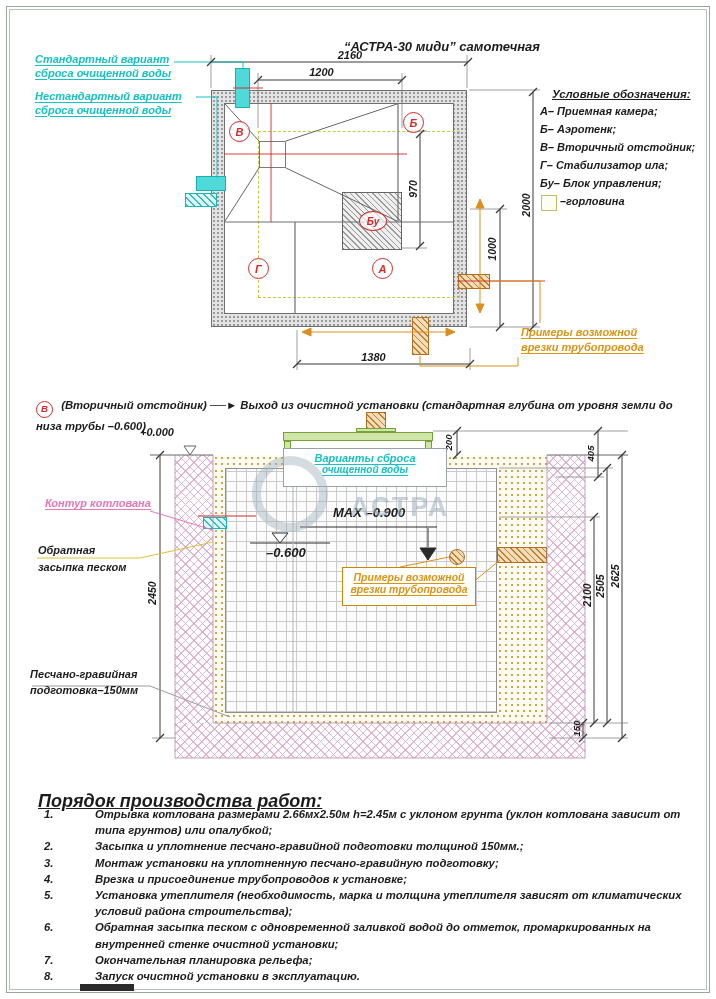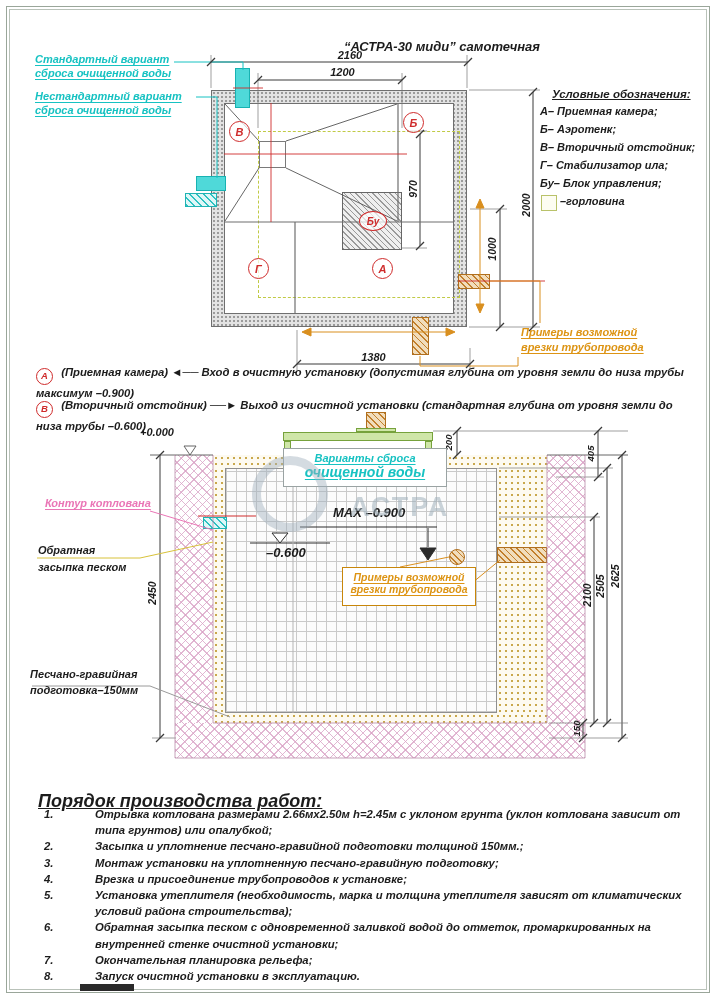--- a/index.html
+++ b/index.html
@@ -93,35 +93,29 @@
   <div class="area orghatch" style="left:458px;top:274px;width:32px;height:15px;"></div>
   <div class="area orghatch" style="left:412px;top:317px;width:17px;height:38px;"></div>
 
   <div class="badge" style="left:229px;top:121px;">В</div>
   <div class="badge" style="left:403px;top:112px;">Б</div>
   <div class="badge" style="left:248px;top:258px;">Г</div>
   <div class="badge" style="left:372px;top:258px;">А</div>
   <div class="badge" style="left:359px;top:211px;width:26px;height:18px;border-radius:50%;font-size:10px;">Бу</div>
 
   <div class="t ctr" style="left:320px;top:49px;width:60px;">2160</div>
-  <div class="t ctr" style="left:315px;top:66px;width:55px;">1200</div>
+  <div class="t ctr" style="left:294px;top:66px;width:55px;">1200</div>
   <div class="vlab" style="left:391px;top:183px;">970</div>
   <div class="vlab" style="left:504px;top:199px;">2000</div>
   <div class="vlab" style="left:470px;top:243px;">1000</div>
   <div class="t ctr" style="left:346px;top:351px;width:55px;">1380</div>
 
   <div class="t org" style="left:521px;top:326px;">Примеры возможной</div>
   <div class="t org" style="left:521px;top:341px;">врезки трубопровода</div>
 
-  <div class="noterow" style="top:364px;">
-    <span class="badge-inline">А</span>
-    <span>(Приемная камера)</span>
-    <span>◄──</span>
-    <span>Вход в очистную установку (допустимая глубина от уровня земли до низа трубы максимум –0.900)</span>
-  </div>
   <div class="noterow" style="top:397px;">
     <span class="badge-inline">В</span>
     <span>(Вторичный отстойник)</span>
     <span>──►</span>
     <span>Выход из очистной установки (стандартная глубина от уровня земли до низа трубы –0.600)</span>
   </div>
 
   <div class="area pit" style="left:175px;top:455px;width:38px;height:303px;"></div>
   <div class="area pit" style="left:547px;top:455px;width:38px;height:303px;"></div>
   <div class="area pit" style="left:175px;top:723px;width:410px;height:35px;"></div>
@@ -134,21 +128,21 @@
   <div class="area lid" style="left:284px;top:441px;width:7px;height:14px;"></div>
   <div class="area lid" style="left:425px;top:441px;width:7px;height:14px;"></div>
   <div class="area orghatch" style="left:366px;top:412px;width:20px;height:17px;"></div>
   <div class="area lid" style="left:356px;top:428px;width:40px;height:4px;"></div>
   <div class="area cyanhatch" style="left:203px;top:517px;width:24px;height:12px;"></div>
   <div class="area orghatch" style="left:497px;top:547px;width:50px;height:16px;"></div>
   <div class="area orghatch" style="left:449px;top:549px;width:16px;height:16px;border-radius:50%;"></div>
 
   <div class="whitebox" style="left:283px;top:448px;width:162px;height:34px;">
     <div class="cyan" style="font-style:italic;font-weight:700;font-size:11px;">Варианты сброса</div>
-    <div class="cyan" style="font-style:italic;font-weight:700;font-size:14px;text-decoration:underline;">очищенной воды</div>
+    <div class="cyan" style="font-style:italic;font-weight:700;font-size:10px;text-decoration:underline;">очищенной воды</div>
   </div>
   <div class="orgbox" style="left:342px;top:567px;width:132px;height:34px;">
     <div class="org" style="position:static;font-style:italic;font-weight:700;font-size:10.5px;color:#dd9414;">Примеры возможной</div>
     <div class="org" style="position:static;font-style:italic;font-weight:700;font-size:10.5px;color:#dd9414;">врезки трубопровода</div>
   </div>
 
   <div class="t" style="left:140px;top:426px;">+0.000</div>
   <div class="t pink" style="left:45px;top:497px;">Контур котлована</div>
   <div class="t" style="left:38px;top:544px;">Обратная</div>
   <div class="t" style="left:38px;top:561px;">засыпка песком</div>

